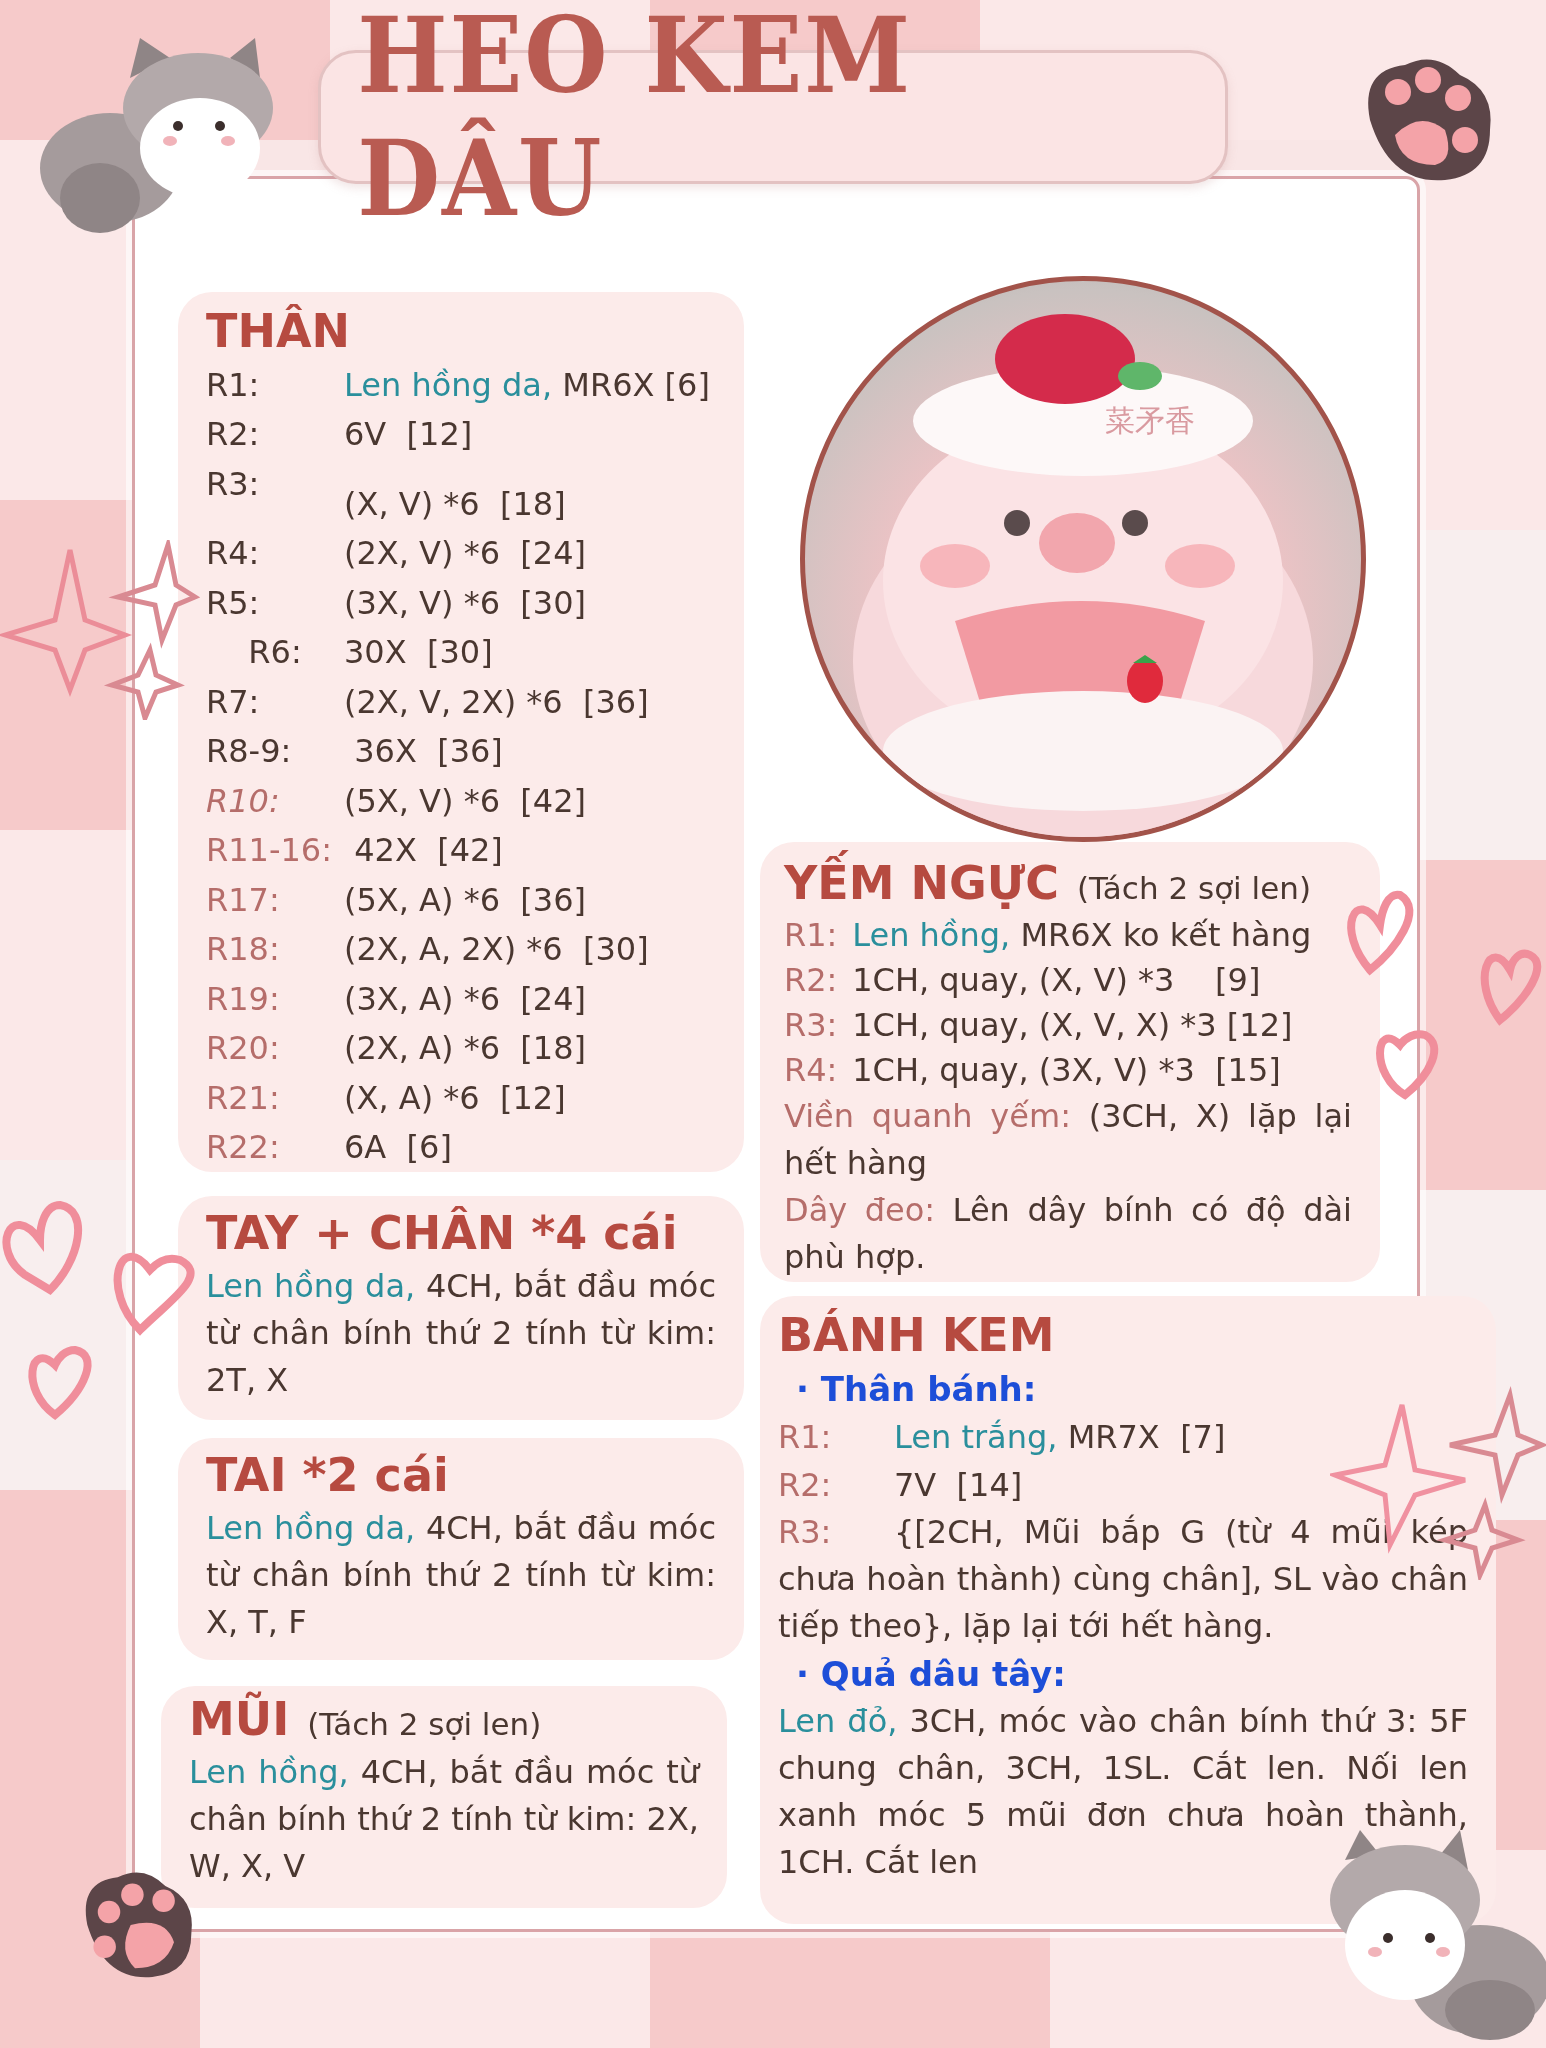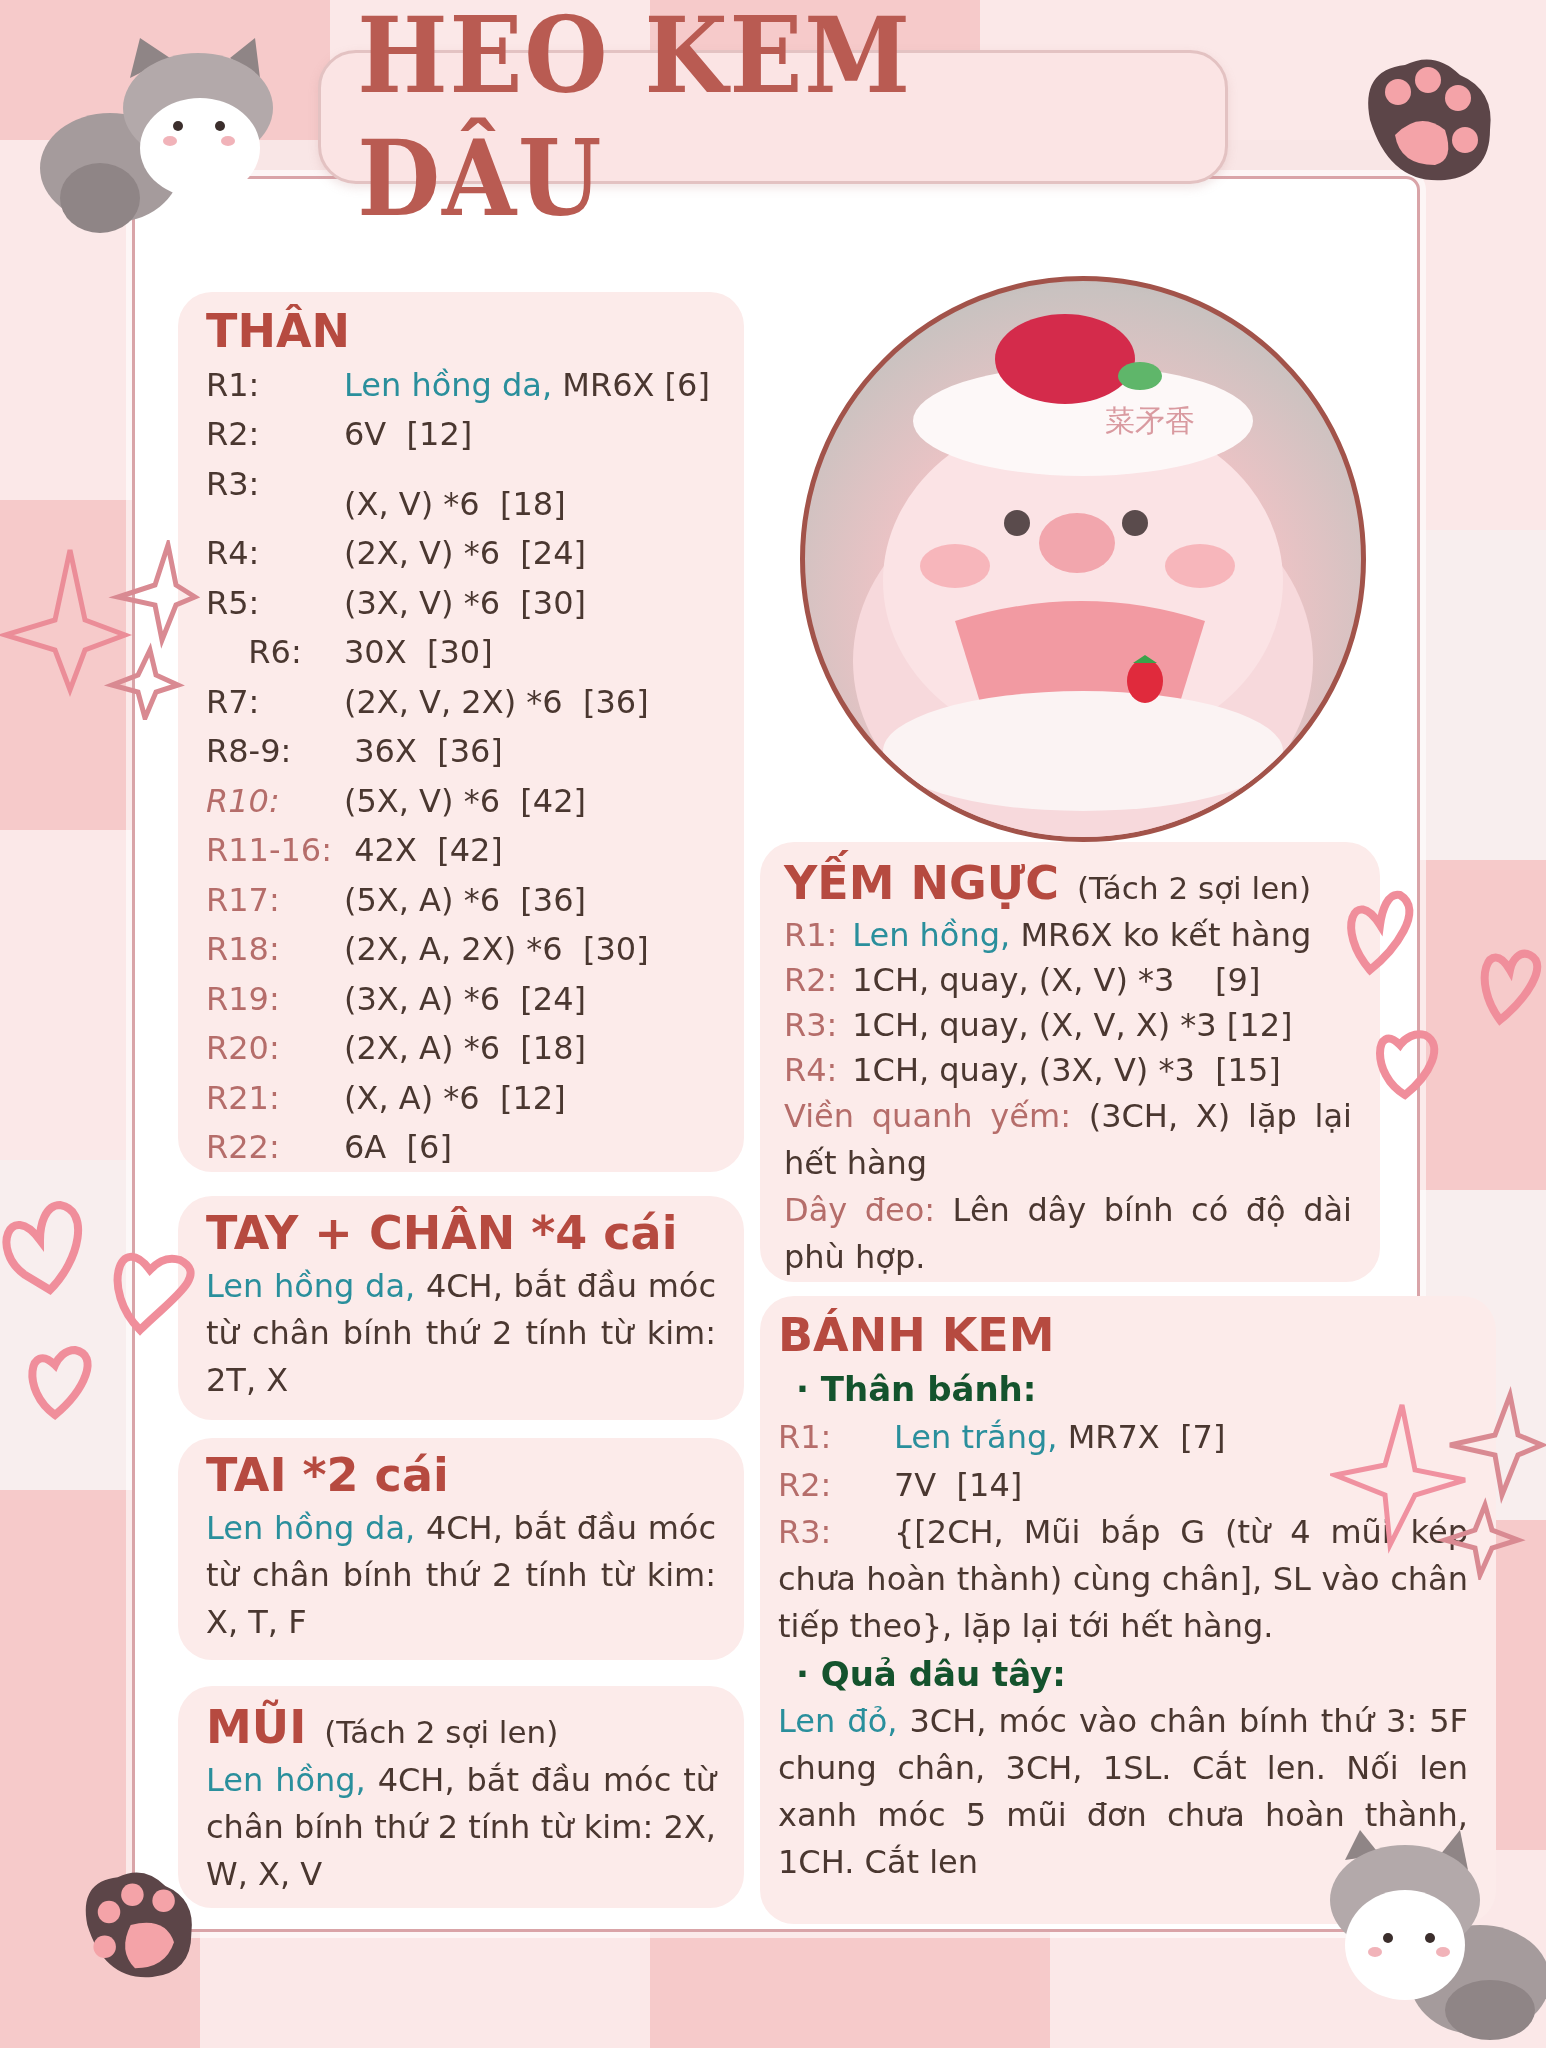--- a/index.html
+++ b/index.html
@@ -32,21 +32,21 @@
     padding: 18px 28px; box-sizing: border-box;
   }
   .sec-title { font-weight: bold; color: #b64a40; font-size: 46px; line-height: 1.1; margin: 0 0 4px 0; }
   .sec-title .note { font-weight: normal; color: #4a3730; font-size: 31px; margin-left: 18px; }
   .row { display: flex; font-size: 32px; line-height: 49.5px; }
   .row .lbl { width: 138px; flex: none; color: #4a3730; }
   .row .lbl.pink { color: #b56d6a; }
   .yarn { color: #2a8f9c; }
   .para { font-size: 32px; line-height: 47px; text-align: justify; }
   .pink-label { color: #b56d6a; }
-  .subhead { font-weight: bold; color: #14532d; font-size: 34px; line-height: 48px; padding-left: 18px; }
+  .subhead { font-weight: bold; color: #1d4ed8; font-size: 34px; line-height: 48px; padding-left: 18px; }
   .photo {
     position: absolute; left: 800px; top: 276px; width: 556px; height: 556px;
     border-radius: 50%; border: 5px solid #a2534a; overflow: hidden;
     background: radial-gradient(circle at 50% 60%, #f8d4d6 0%, #f3c3c6 40%, #c9c2c0 75%, #a9a4a3 100%);
   }
   .deco { position: absolute; }
 </style>
 </head>
 <body>
 
@@ -151,21 +151,21 @@
 <div class="box" style="left:178px;top:1196px;width:566px;height:224px;padding-top:12px;">
   <div class="sec-title">TAY + CHÂN *4 cái</div>
   <div class="para"><span class="yarn">Len hồng da,</span><span> 4CH, bắt đầu móc từ chân bính thứ 2 tính từ kim:  2T, X</span></div>
 </div>
 
 <div class="box" style="left:178px;top:1438px;width:566px;height:222px;padding-top:12px;">
   <div class="sec-title">TAI *2 cái</div>
   <div class="para"><span class="yarn">Len hồng da,</span><span> 4CH, bắt đầu móc từ chân bính thứ 2 tính từ kim:  X, T, F</span></div>
 </div>
 
-<div class="box" style="left:178px;top:1686px;width:566px;height:222px;padding-top:16px;">
+<div class="box" style="left:161px;top:1686px;width:566px;height:222px;padding-top:8px;">
   <div class="sec-title"><span>MŨI</span><span class="note">(Tách 2 sợi len)</span></div>
   <div class="para"><span class="yarn">Len hồng,</span><span> 4CH, bắt đầu móc từ chân bính thứ 2 tính từ kim: 2X, W, X, V</span></div>
 </div>
 
 <div class="photo">
   <svg width="556" height="556" viewBox="0 0 556 556">
     <ellipse cx="278" cy="380" rx="230" ry="190" fill="#f7d9dc"></ellipse>
     <ellipse cx="278" cy="300" rx="200" ry="170" fill="#fbe3e5"></ellipse>
     <path d="M150 340 Q278 300 400 340 L360 470 Q278 520 190 470 Z" fill="#f29aa2"></path>
     <ellipse cx="278" cy="470" rx="200" ry="60" fill="#fbf3f3"></ellipse>

